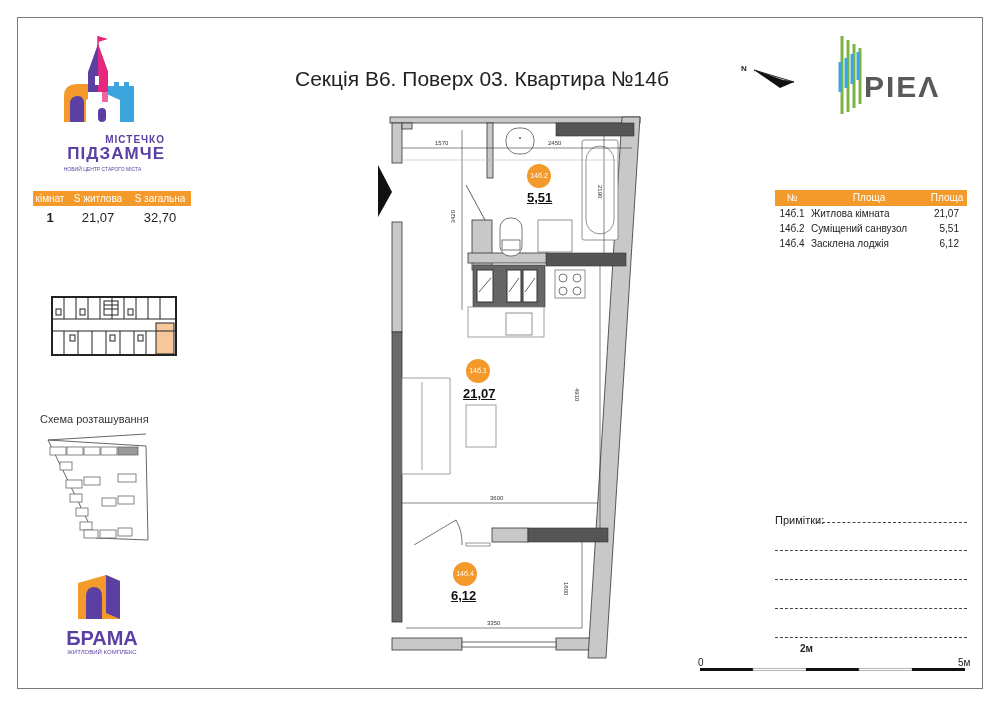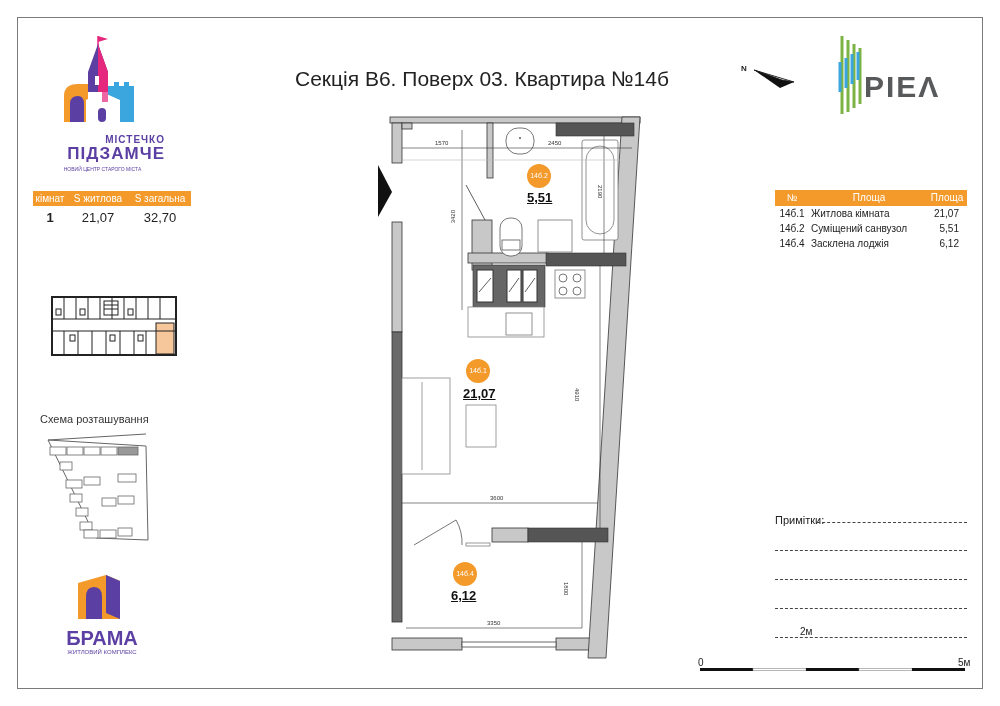--- a/index.html
+++ b/index.html
@@ -206,21 +206,21 @@
 </div>
 
 <div class="abs notes-label">Примітки:</div>
 <div class="note-line" style="left:817px;top:522px;width:150px;"></div>
 <div class="note-line" style="left:775px;top:550px;width:192px;"></div>
 <div class="note-line" style="left:775px;top:579px;width:192px;"></div>
 <div class="note-line" style="left:775px;top:608px;width:192px;"></div>
 <div class="note-line" style="left:775px;top:637px;width:192px;"></div>
 
 <div class="abs scale-lbl" style="left:698px;top:657px;">0</div>
-<div class="abs scale-lbl" style="left:800px;top:626px;">2м</div>
+<div class="abs scale-lbl" style="left:800px;top:643px;font-weight:bold;">2м</div>
 <div class="abs scale-lbl" style="left:958px;top:657px;text-align:center;">5м</div>
 <svg class="abs" style="left:700px;top:667px;" width="268" height="6" viewBox="0 0 268 6">
   <rect x="0" y="1" width="53" height="3" fill="#111"></rect>
   <rect x="53" y="1.5" width="53" height="2" fill="#fff" stroke="#888" stroke-width="0.6"></rect>
   <rect x="106" y="1" width="53" height="3" fill="#111"></rect>
   <rect x="159" y="1.5" width="53" height="2" fill="#fff" stroke="#888" stroke-width="0.6"></rect>
   <rect x="212" y="1" width="53" height="3" fill="#111"></rect>
 </svg>
 
 <svg class="abs" style="left:370px;top:110px;" width="280" height="560" viewBox="0 0 280 560">

